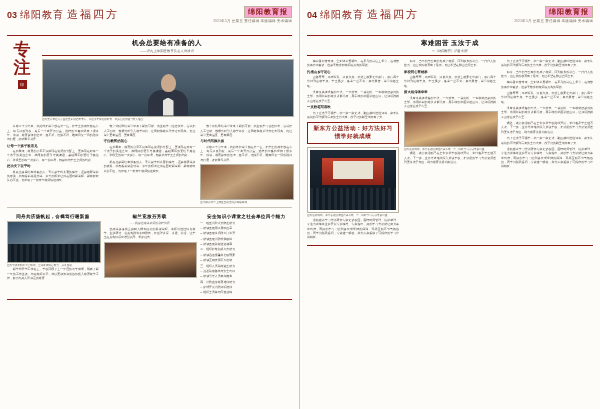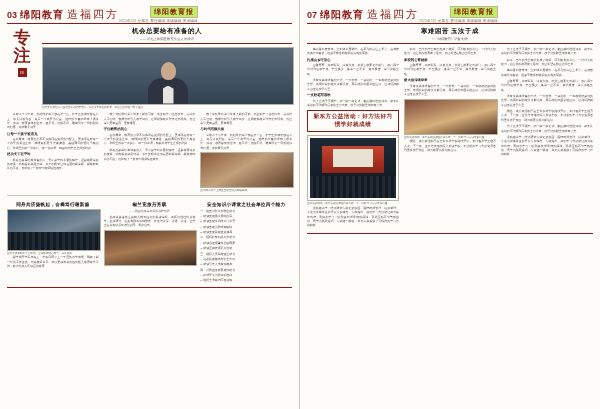--- a/index.html
+++ b/index.html
@@ -3,27 +3,27 @@
 <meta charset="utf-8">
 <style>
   html,body{margin:0;padding:0;background:#ffffff;}
   body{width:600px;height:409px;overflow:hidden;font-family:"Liberation Serif",serif;}
   .page{position:relative;width:600px;height:409px;background:#fdfcf8;}
   .spread{display:flex;width:600px;height:409px;}
   .sheet{position:relative;width:300px;height:409px;box-sizing:border-box;padding:6px 7px 8px 7px;background:#fdfcf8;}
   .sheet.left{border-right:1px solid #cfcabc;}
 
   
-  .masthead{display:flex;align-items:center;justify-content:flex-start;border-bottom:1.5px solid #8b1b14;padding-bottom:0;margin-bottom:3px;}
+  .masthead{display:flex;align-items:center;justify-content:space-between;border-bottom:1.5px solid #8b1b14;padding-bottom:12px;margin-bottom:3px;}
   .mh-left{display:flex;align-items:baseline;gap:3px;}
   .folio{font-family:"Liberation Sans",sans-serif;font-size:9px;font-weight:bold;color:#8b1b14;letter-spacing:0;}
-  .mh-title{font-size:10px;font-weight:bold;color:#8b1b14;letter-spacing:1px;}
+  .mh-title{font-size:10px;font-weight:normal;color:#8b1b14;letter-spacing:1px;}
   .mh-sub{font-size:11px;color:#8b1b14;letter-spacing:2px;}
   .mh-right{display:flex;flex-direction:column;align-items:flex-end;}
-  .mh-logo{font-size:7px;font-weight:bold;color:#8b1b14;background:#bef264;border:0.5px solid #bfb49a;padding:0 3px;letter-spacing:1px;}
+  .mh-logo{font-size:7px;font-weight:bold;color:#8b1b14;background:#f9a8d4;border:0.5px solid #bfb49a;padding:0 3px;letter-spacing:1px;}
   .mh-date{font-size:3.6px;color:#7a7365;letter-spacing:0.2px;margin-top:1px;}
 
   
   .cols{display:flex;gap:5px;}
   .col{flex:1;min-width:0;}
   .body-text{font-size:2.9px;line-height:1.5;color:#4a463e;text-align:justify;word-break:break-all;}
   .body-text p{margin:0 0 2px 0;text-indent:2em;}
   .sub-h{font-size:3.4px;font-weight:bold;color:#2b2822;margin:2px 0 1.5px 0;text-align:justify;}
 
   
@@ -200,21 +200,21 @@
       </div>
     </div>
 
     <div class="footer-rule"></div>
   </div>
 
   <div class="sheet">
 
     <div class="masthead">
       <div class="mh-left">
-        <span class="folio">07</span>
+        <span class="folio">04</span>
         <span class="mh-title">绵阳教育</span>
         <span class="mh-sub">造福四方</span>
       </div>
       <div class="mh-right">
         <span class="mh-logo">绵阳教育报</span>
         <span class="mh-date">2023年5月 星期五 责任编辑 本版编辑 美术编辑</span>
       </div>
     </div>
 
     <div class="center-head">

